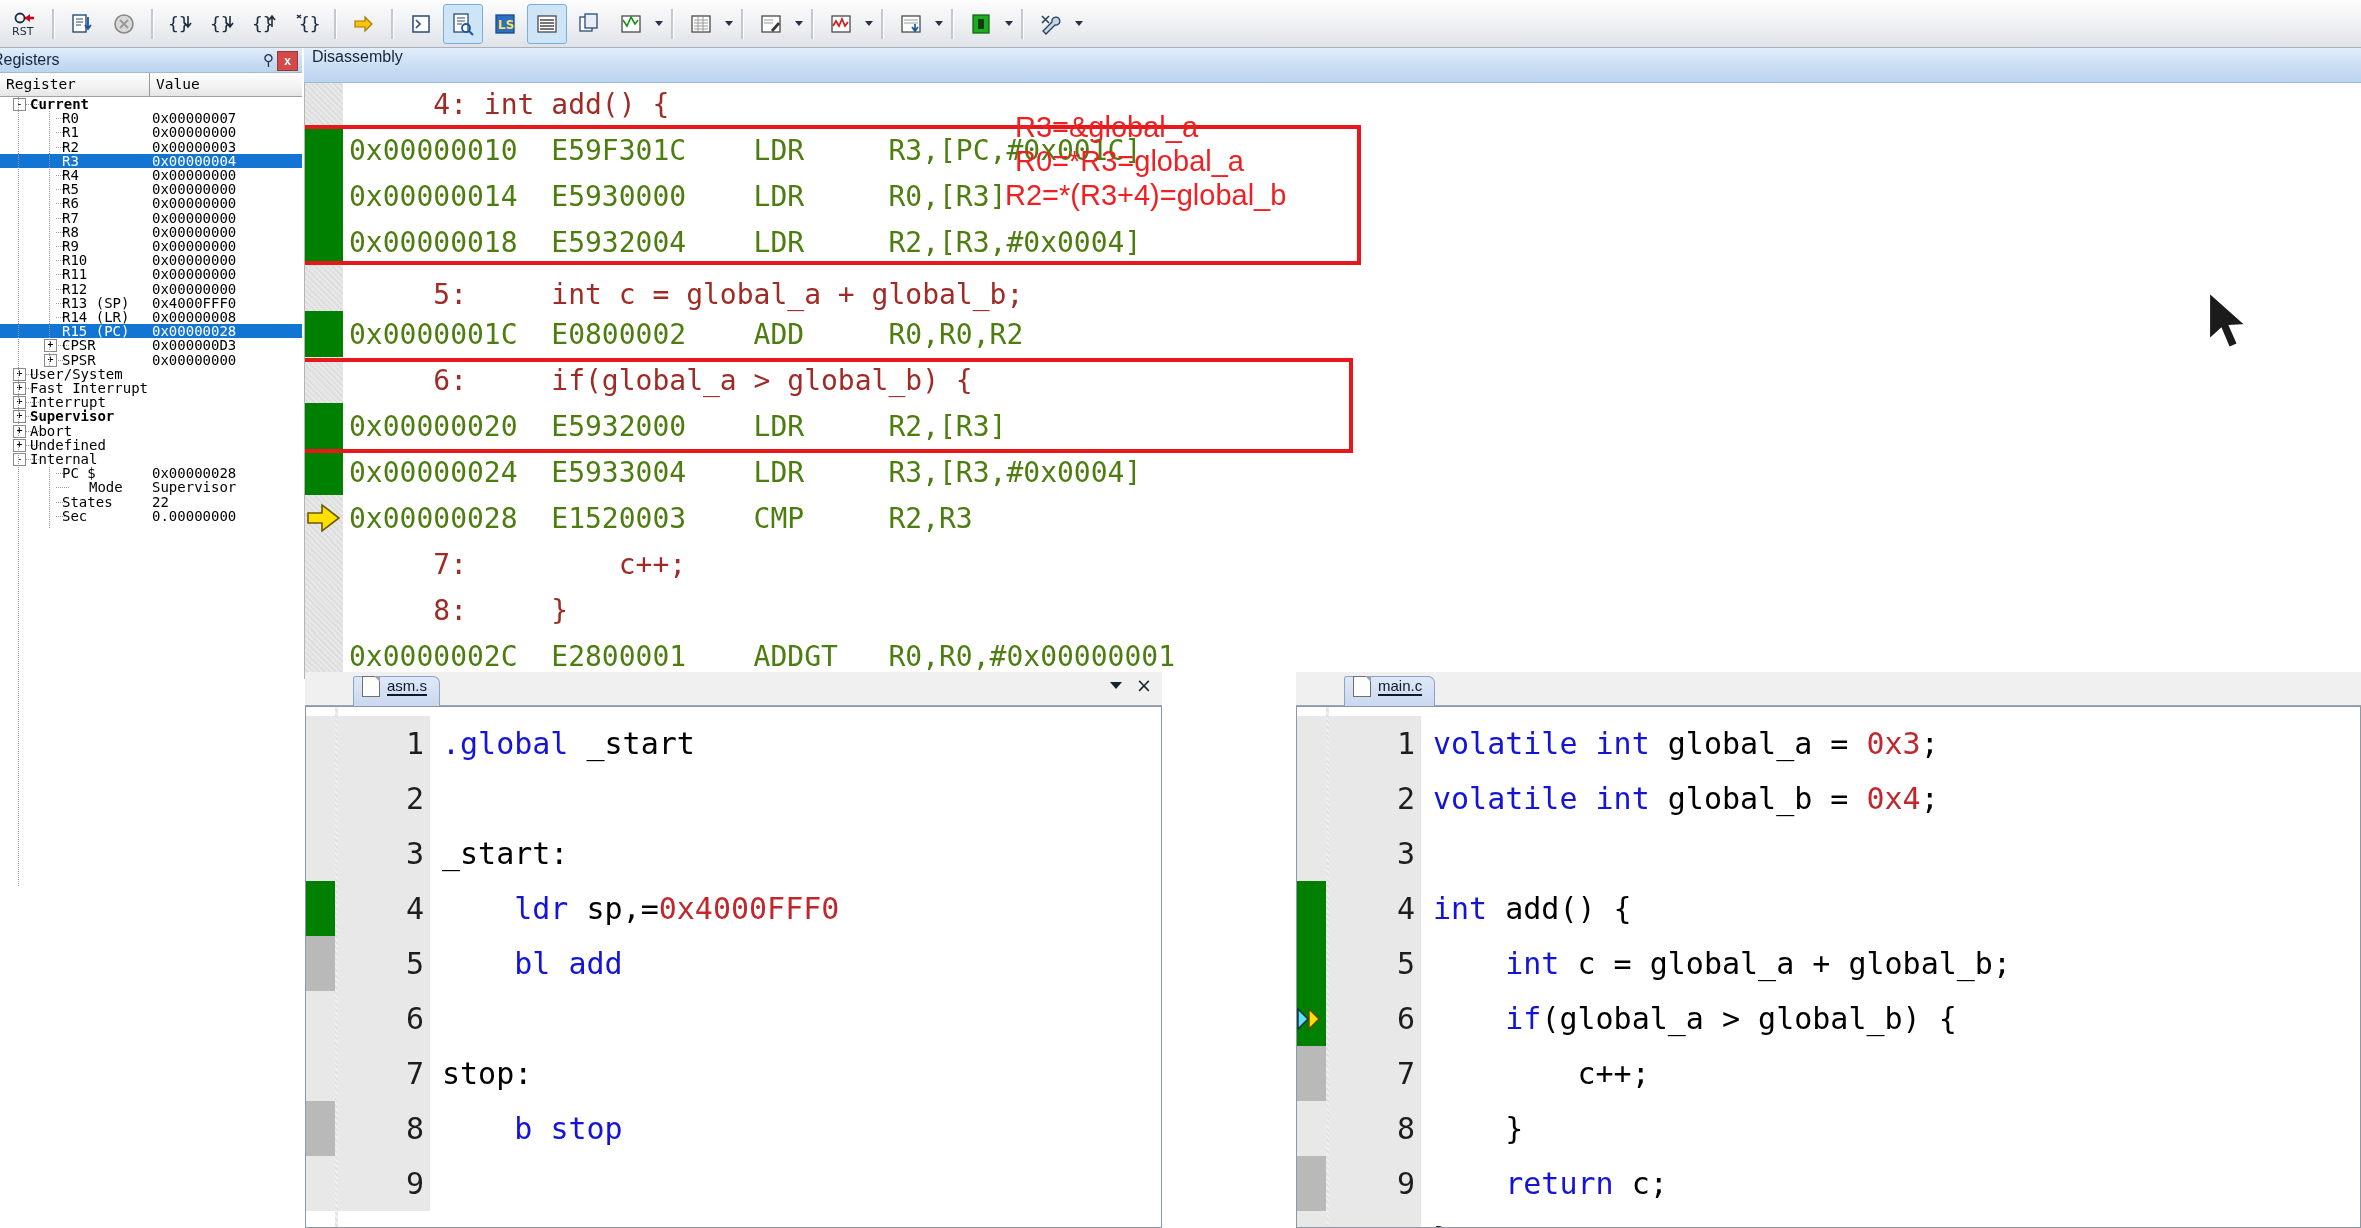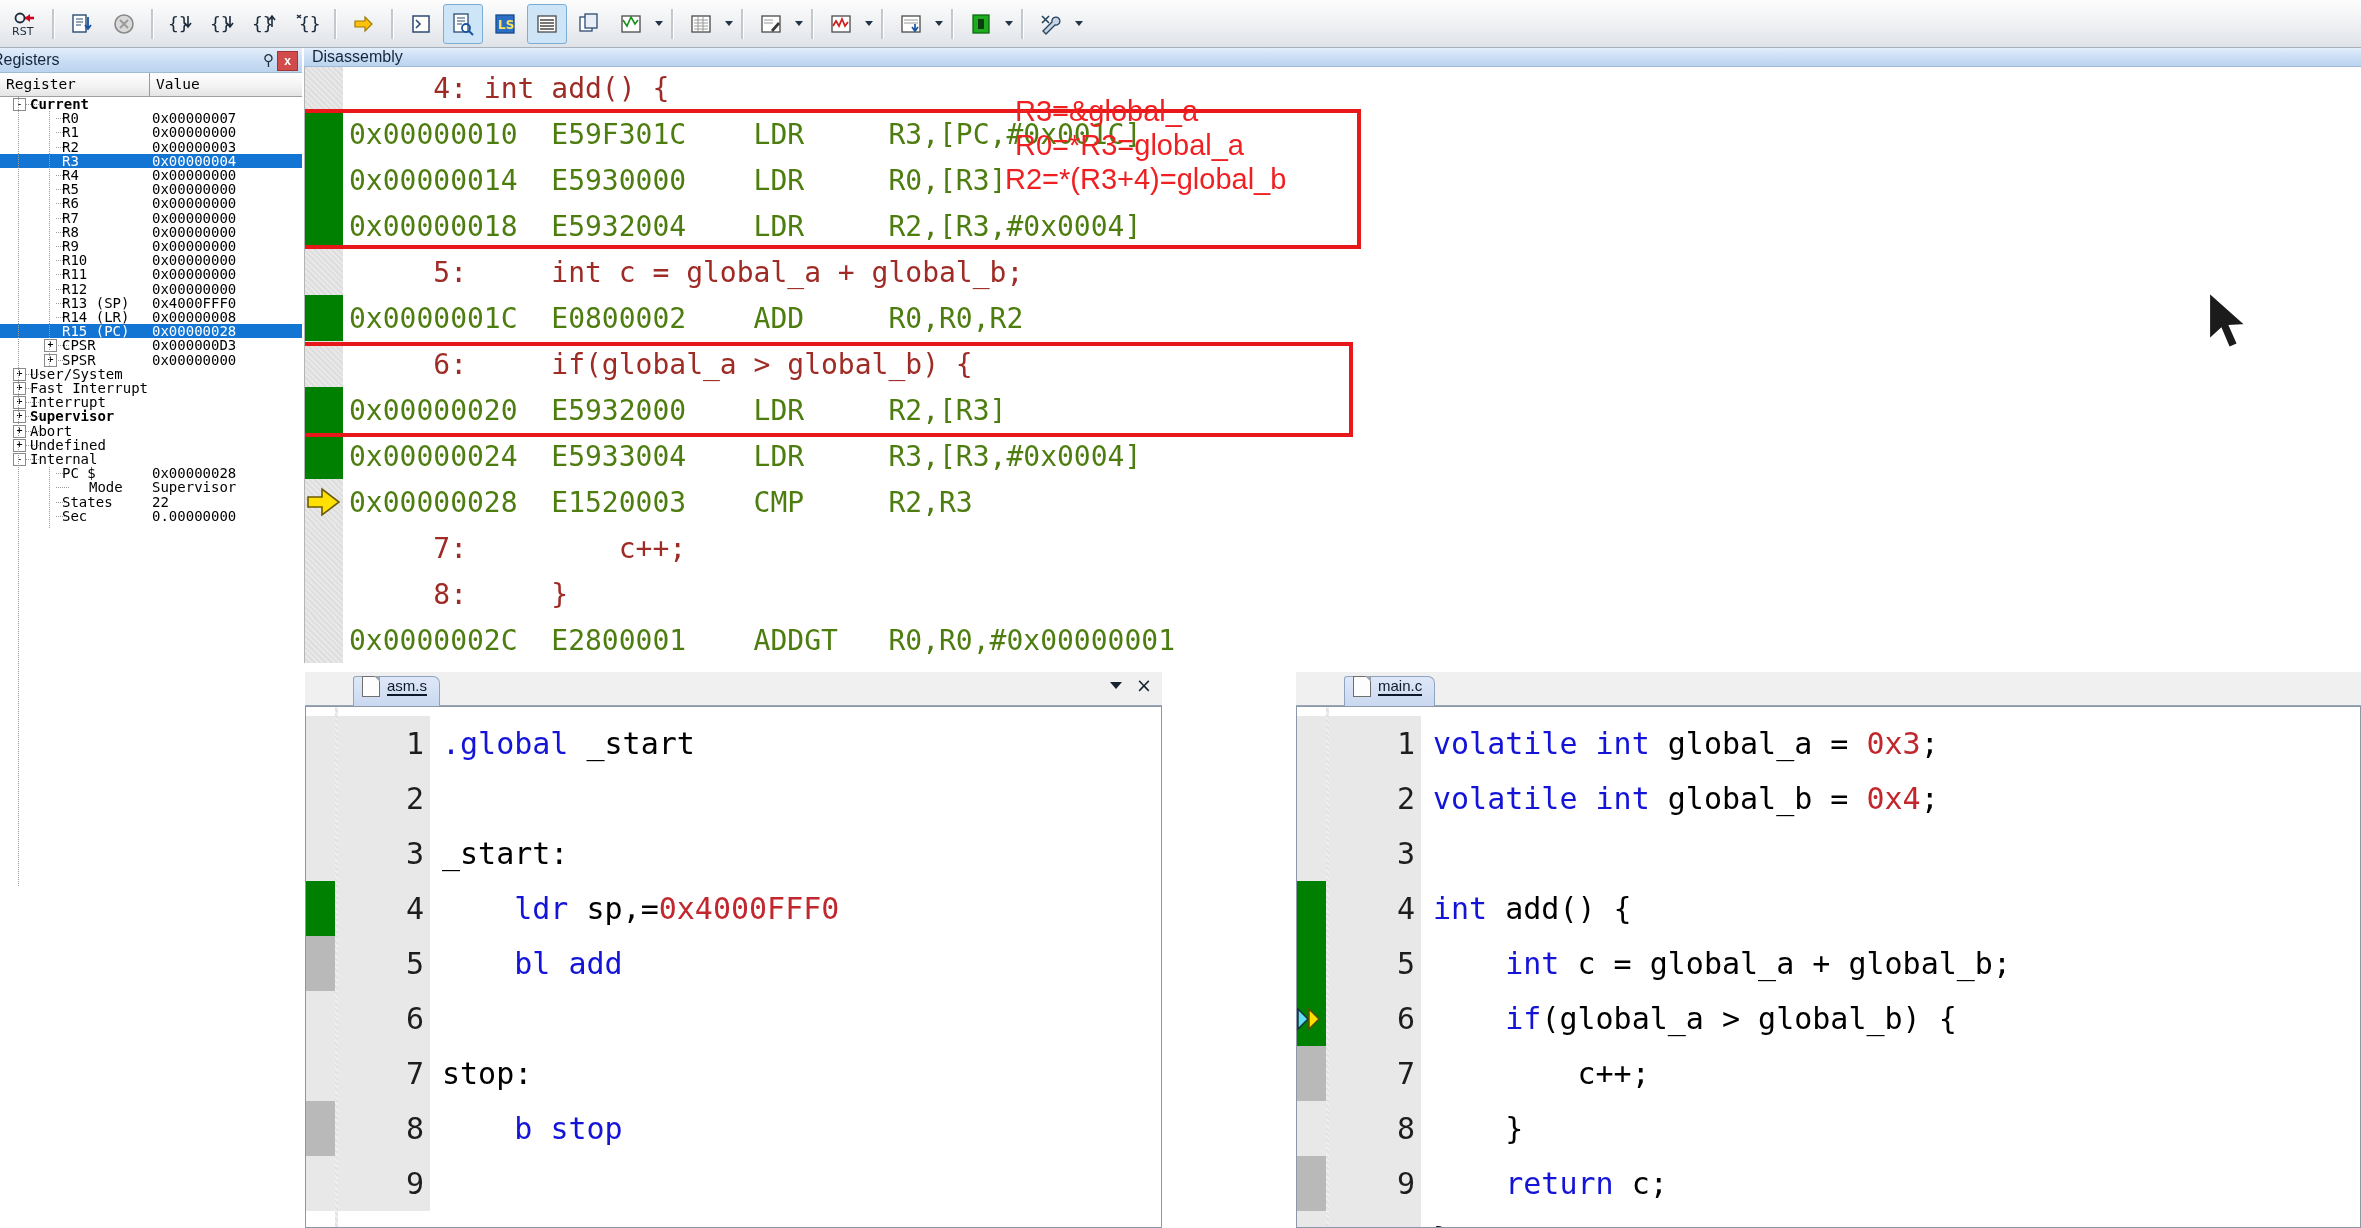--- a/index.html
+++ b/index.html
@@ -65,21 +65,21 @@
   .pm{position:absolute;width:11px;height:11px;border:1px solid #8a8a8a;background:#fff;
       font-family:"DejaVu Sans Mono",monospace;font-size:10px;line-height:9px;text-align:center;
       color:#000;}
   .dot-v{position:absolute;width:1px;background-image:linear-gradient(#9a9a9a 50%,transparent 50%);
          background-size:1px 2px;}
   .dot-h{position:absolute;height:1px;background-image:linear-gradient(to right,#9a9a9a 50%,transparent 50%);
          background-size:2px 1px;}
 
   
   .disasm{position:absolute;left:304px;top:48px;width:2057px;height:622px;background:#fff;}
-  .dis-title{height:19px;
+  .dis-title{height:35px;
     background:linear-gradient(#e3eefb,#c9ddf4 55%,#bcd4ef);
     border-bottom:1px solid #9dbad6;display:flex;align-items:flex-start;padding-left:8px;
     box-sizing:border-box;}
   .dis-title span{font-size:16px;color:#15263a;}
   .dis-body{position:relative;height:596px;overflow:hidden;background:#fff;
             border-left:1px solid #b4b4b4;box-sizing:border-box;}
   .dline{position:relative;height:46px;display:flex;align-items:center;}
   .gut{width:38px;height:46px;flex:0 0 38px;position:relative;}
   .gut.grey{background:repeating-linear-gradient(45deg,#e8e8e8,#e8e8e8 2px,#dedede 2px,#dedede 4px);}
   .gut.green{background:#008000;}
@@ -465,21 +465,21 @@
           <div class="dtext asmline">0x00000010  E59F301C    LDR     R3,[PC,#0x001C]</div>
         </div>
         <div class="dline" style="position: absolute; top: 90px; left: 0px; right: 0px;">
           <div class="gut green"></div>
           <div class="dtext asmline">0x00000014  E5930000    LDR     R0,[R3]</div>
         </div>
         <div class="dline" style="position: absolute; top: 136px; left: 0px; right: 0px;">
           <div class="gut green"></div>
           <div class="dtext asmline">0x00000018  E5932004    LDR     R2,[R3,#0x0004]</div>
         </div>
-        <div class="dline" style="position: absolute; top: 182px; left: 0px; right: 0px;">
+        <div class="dline" style="position: absolute; top: 182px; left: 0px; right: 0px; align-items: flex-end;">
           <div class="gut grey"></div>
           <div class="dtext src">     5:     int c = global_a + global_b;</div>
         </div>
         <div class="dline" style="position: absolute; top: 228px; left: 0px; right: 0px;">
           <div class="gut green"></div>
           <div class="dtext asmline">0x0000001C  E0800002    ADD     R0,R0,R2</div>
         </div>
         <div class="dline" style="position: absolute; top: 274px; left: 0px; right: 0px;">
           <div class="gut grey"></div>
           <div class="dtext src">     6:     if(global_a &gt; global_b) {</div>

